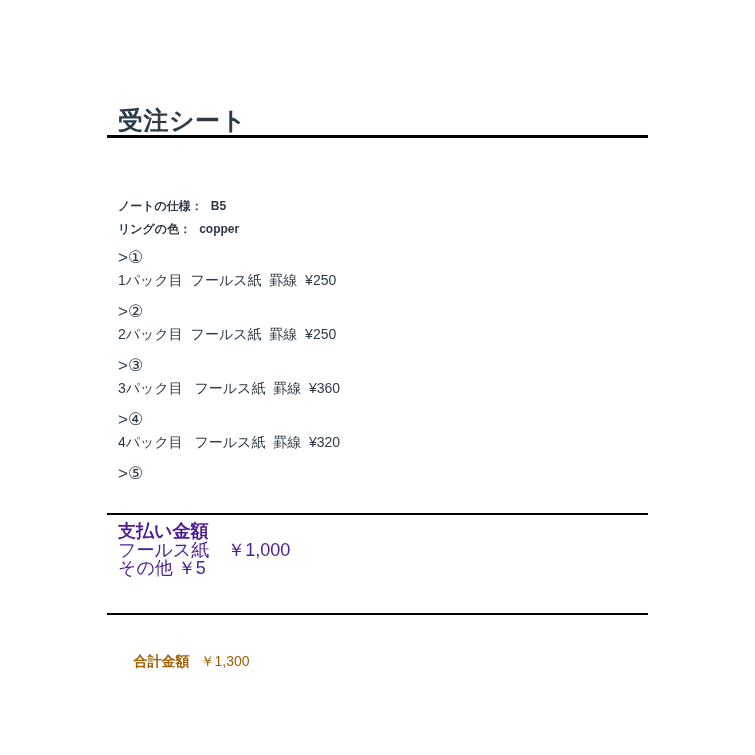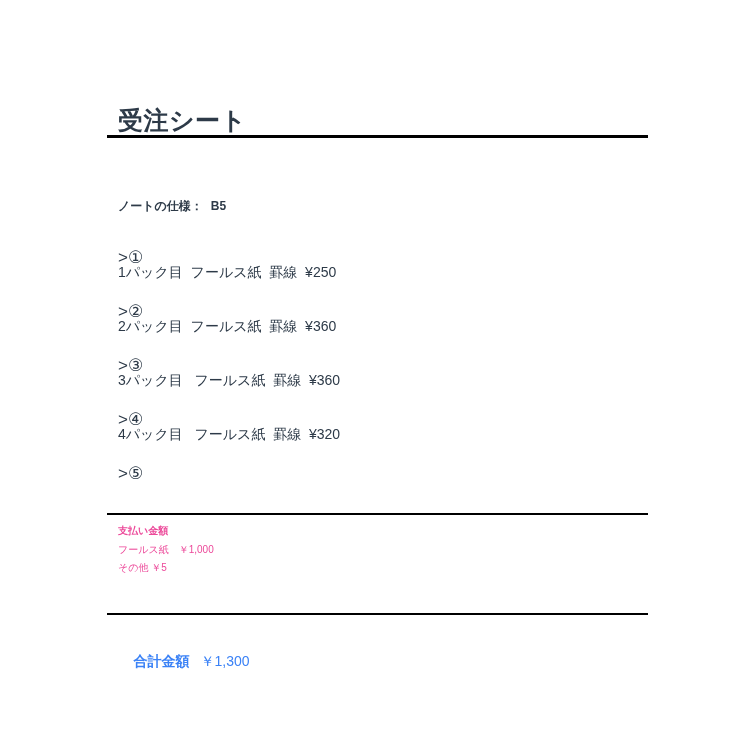--- a/index.html
+++ b/index.html
@@ -64,72 +64,73 @@
   .ig-4 { top: 410px; }
   .ig-5 { top: 464px; }
   .item-marker {
     font-size: 17px;
     line-height: 19px;
     white-space: pre;
   }
   .item-detail {
     position: absolute;
     left: 0;
-    top: 16px;
+    top: 24px;
     font-size: 14px;
     line-height: 16px;
     white-space: pre;
   }
 
   .payment {
     position: absolute;
     left: 118px;
     top: 522px;
-    font-size: 10px;
-    color: #ec4899;
+    font-size: 18px;
+    color: #4c1d95;
     line-height: 18.5px;
   }
   .payment-heading {
     font-weight: bold;
     white-space: pre;
   }
   .payment-line { white-space: pre; }
 
   .total {
     position: absolute;
     left: 118px;
     top: 637px;
     font-size: 14px;
-    color: #3b82f6;
+    color: #a16207;
     white-space: pre;
   }
   .total-label { font-weight: bold; }
   .total-amount { margin-left: 11px; }
 </style>
 </head>
 <body>
 
 <div class="sheet">
 
   <h1 class="doc-title">受注シート</h1>
 
   <div class="rule rule-thick"></div>
 
   <div class="specs">
     <div class="spec-row"><span>ノートの仕様：</span><span class="spec-value">B5</span></div>
+    <div class="spec-row"><span>リングの色：</span><span class="spec-value">copper</span></div>
   </div>
 
   <div class="item-group ig-1">
     <div class="item-marker">&gt;①</div>
     <div class="item-detail">1パック目  フールス紙  罫線  ¥250</div>
   </div>
 
   <div class="item-group ig-2">
     <div class="item-marker">&gt;②</div>
-    <div class="item-detail">2パック目  フールス紙  罫線  ¥360</div>
+    <div class="item-detail">2パック目  フールス紙  罫線  ¥250</div>
   </div>
 
   <div class="item-group ig-3">
     <div class="item-marker">&gt;③</div>
     <div class="item-detail">3パック目   フールス紙  罫線  ¥360</div>
   </div>
 
   <div class="item-group ig-4">
     <div class="item-marker">&gt;④</div>
     <div class="item-detail">4パック目   フールス紙  罫線  ¥320</div>

